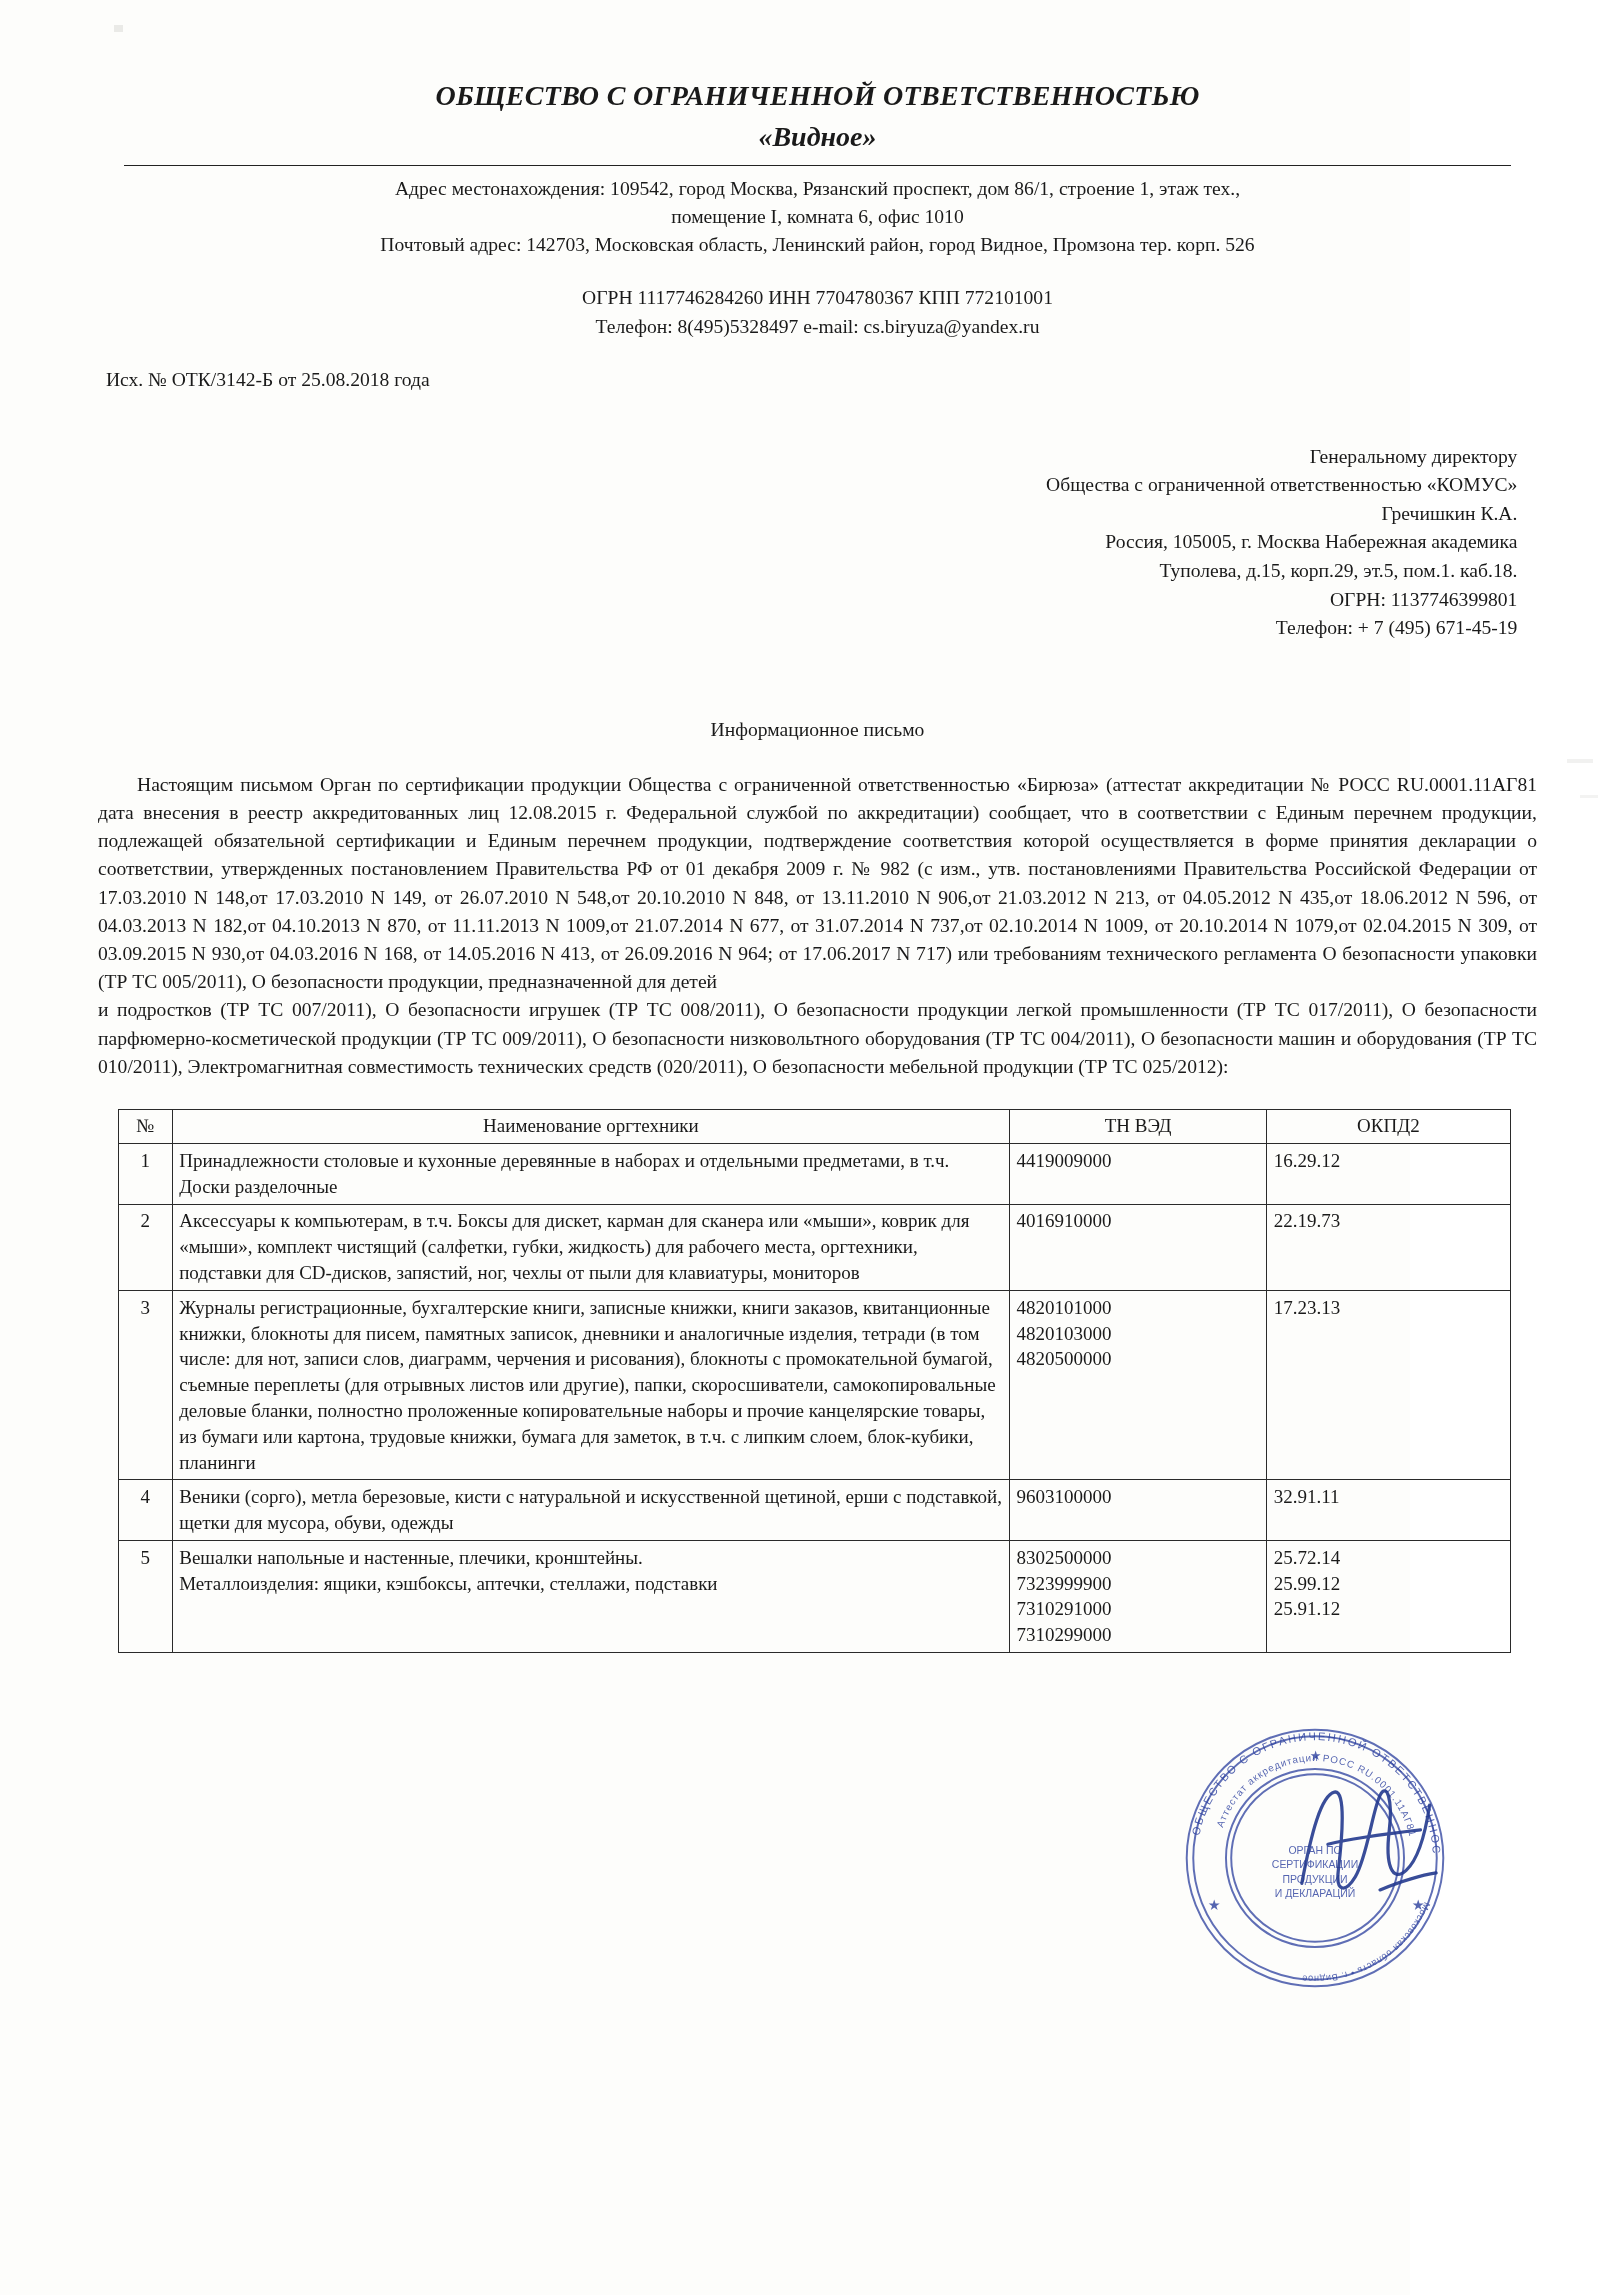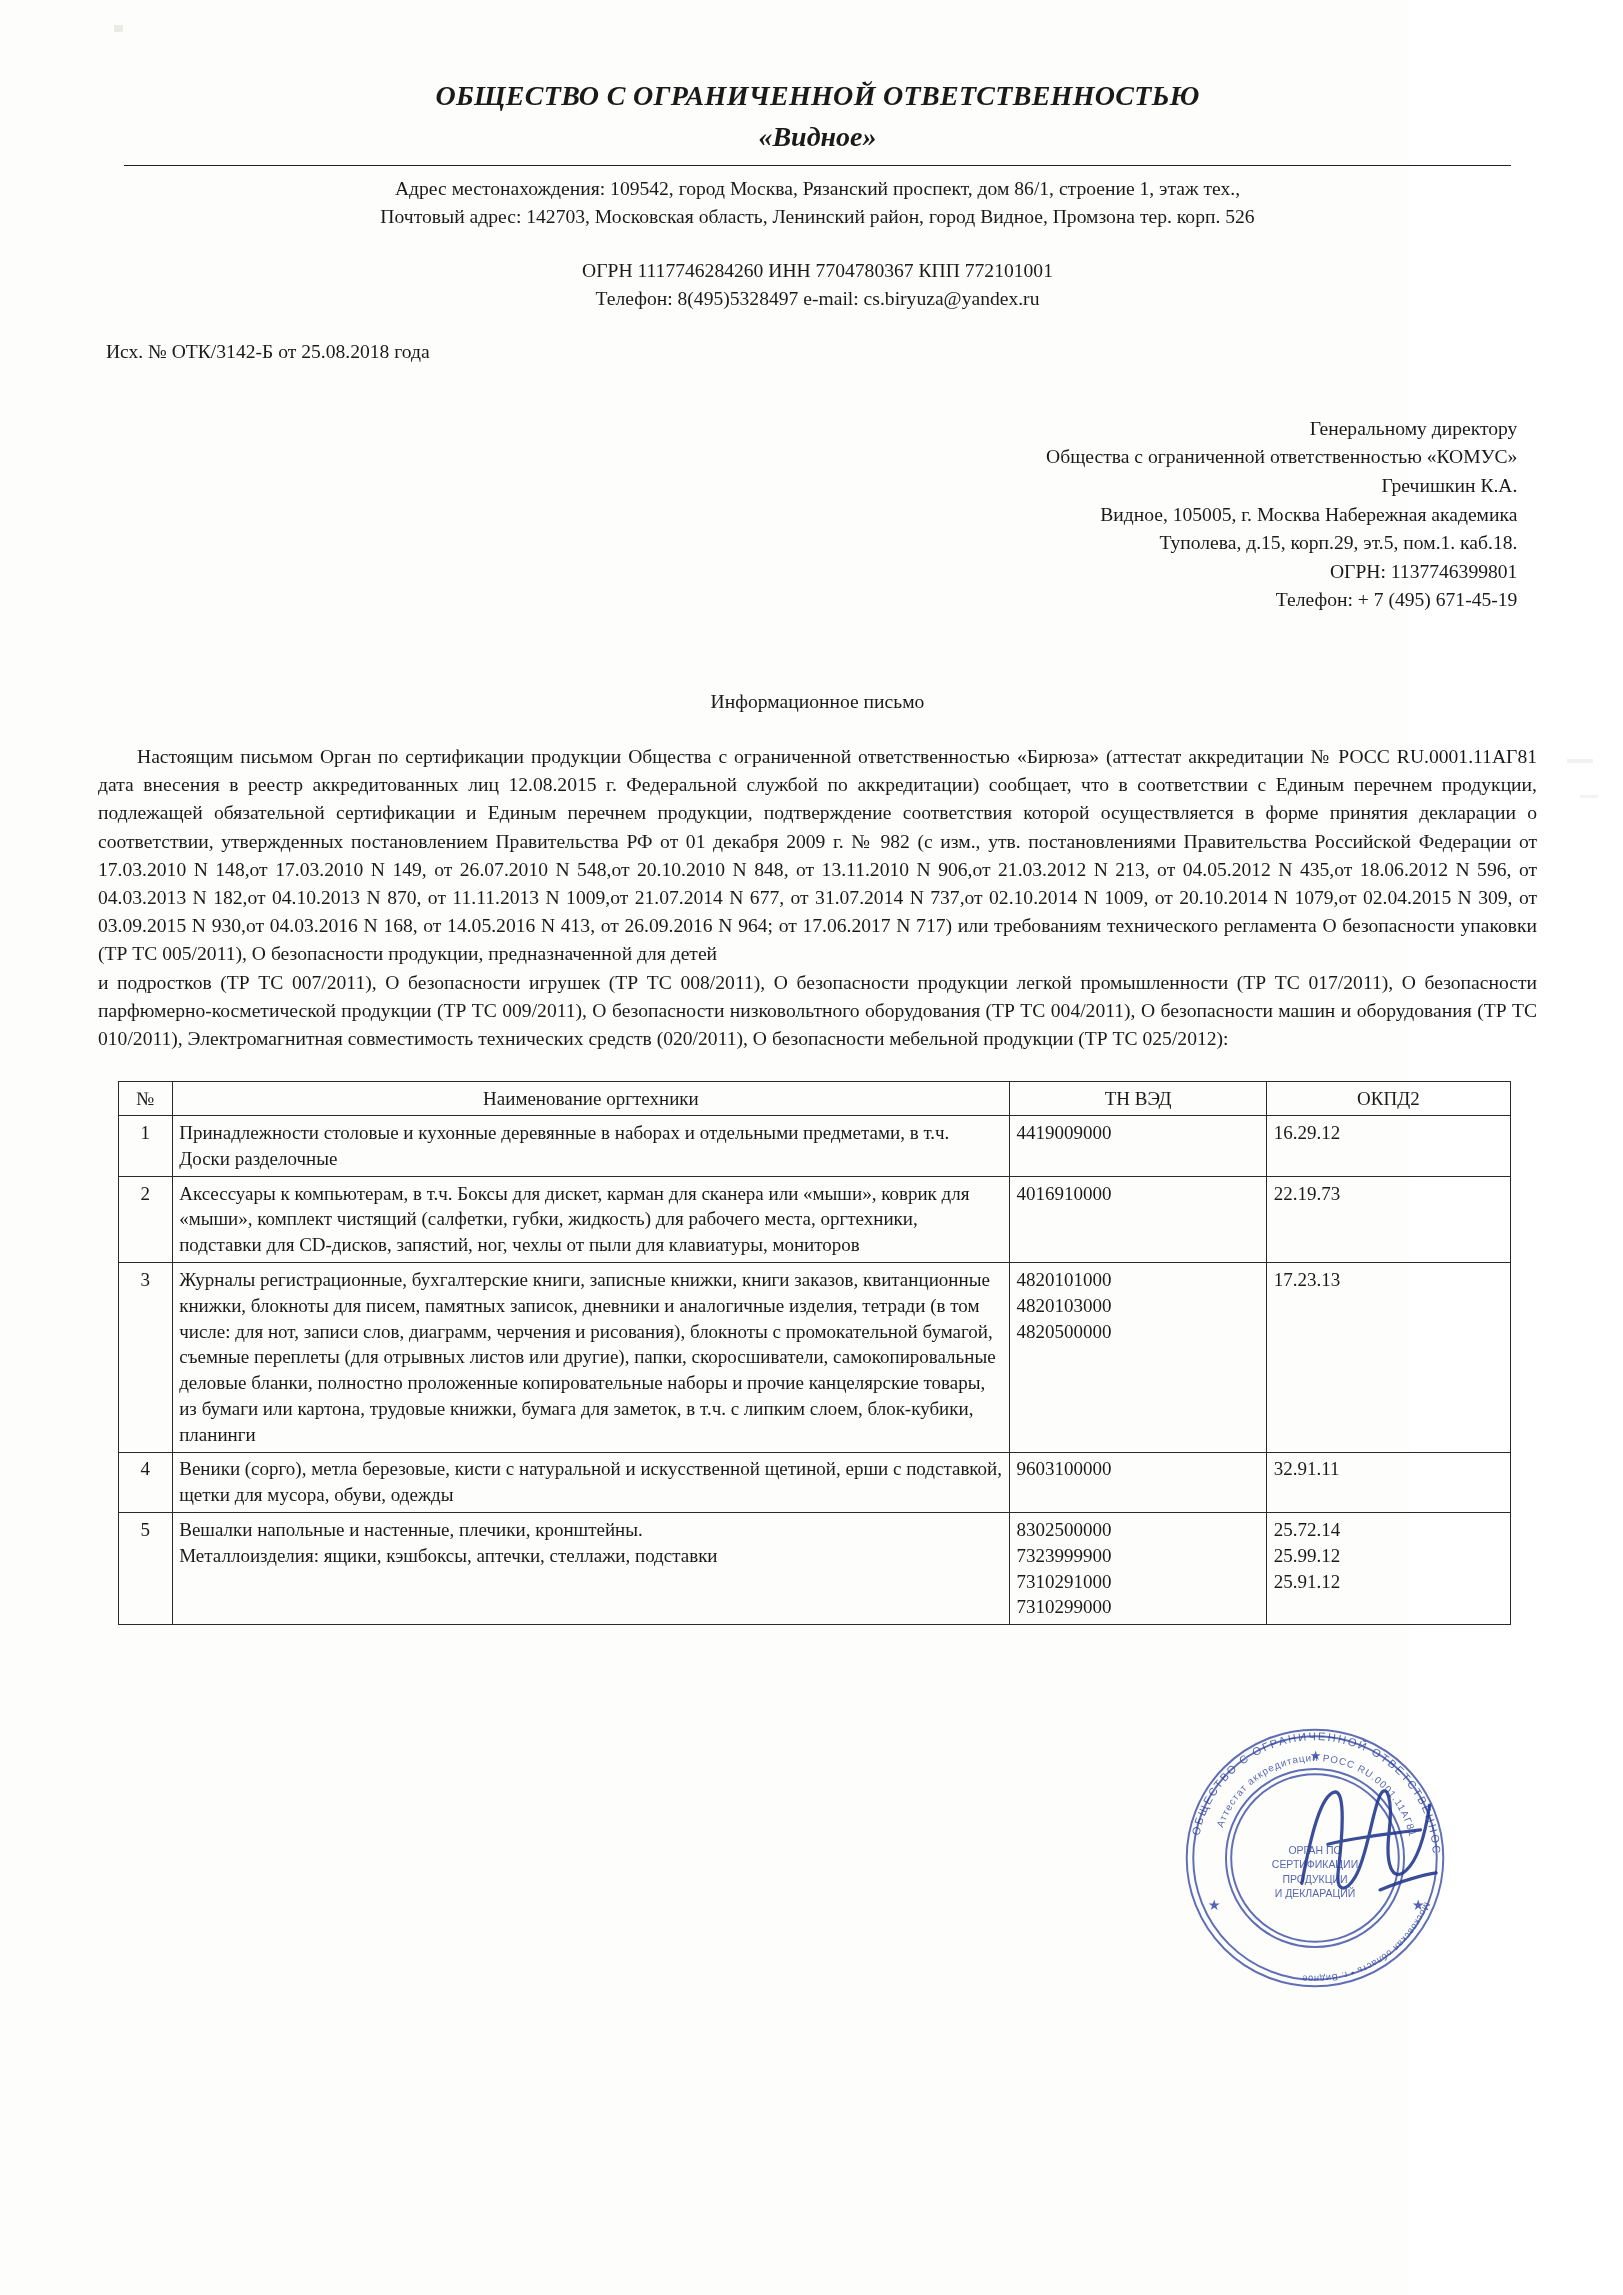--- a/index.html
+++ b/index.html
@@ -162,35 +162,36 @@
   <div class="artifact" style="left:1580px;top:795px;width:18.3px;height:3.3px;opacity:.3;"></div>
 
   <div class="sheet">
 
     <div class="org-title">ОБЩЕСТВО С ОГРАНИЧЕННОЙ ОТВЕТСТВЕННОСТЬЮ</div>
     <div class="org-name">«Видное»</div>
     <hr class="rule">
 
     <div class="addr-block">
       <div>Адрес местонахождения: 109542, город Москва, Рязанский проспект, дом 86/1, строение 1, этаж тех.,</div>
+      <div>помещение I, комната 6, офис 1010</div>
       <div>Почтовый адрес: 142703, Московская область, Ленинский район, город Видное, Промзона тер. корп. 526</div>
     </div>
 
     <div class="reg-block">
       <div>ОГРН 1117746284260 ИНН 7704780367 КПП 772101001</div>
       <div>Телефон: 8(495)5328497 e-mail: cs.biryuza@yandex.ru</div>
     </div>
 
     <div class="outgoing">Исх. № ОТК/3142-Б от 25.08.2018 года</div>
 
     <div class="addressee">
       <div>Генеральному директору</div>
       <div>Общества с ограниченной ответственностью «КОМУС»</div>
       <div>Гречишкин К.А.</div>
-      <div>Видное, 105005, г. Москва Набережная академика</div>
+      <div>Россия, 105005, г. Москва Набережная академика</div>
       <div>Туполева, д.15, корп.29, эт.5, пом.1. каб.18.</div>
       <div>ОГРН: 1137746399801</div>
       <div>Телефон: + 7 (495) 671-45-19</div>
     </div>
 
     <div class="letter-title">Информационное письмо</div>
 
     <div class="body-text">
       <p class="indent">Настоящим письмом Орган по сертификации продукции Общества с ограниченной ответственностью «Бирюза» (аттестат аккредитации № РОСС RU.0001.11АГ81 дата внесения в реестр аккредитованных лиц    12.08.2015 г. Федеральной службой по аккредитации) сообщает, что в соответствии с Единым перечнем продукции, подлежащей обязательной сертификации и Единым перечнем продукции, подтверждение соответствия которой осуществляется в форме принятия декларации о соответствии, утвержденных постановлением Правительства РФ от 01 декабря 2009 г. № 982 (с изм., утв. постановлениями Правительства Российской Федерации от 17.03.2010 N 148,от 17.03.2010 N 149, от 26.07.2010 N 548,от 20.10.2010 N 848, от 13.11.2010 N 906,от 21.03.2012 N 213, от 04.05.2012 N 435,от 18.06.2012 N 596, от 04.03.2013 N 182,от 04.10.2013 N 870, от 11.11.2013 N 1009,от 21.07.2014 N 677, от 31.07.2014 N 737,от 02.10.2014 N 1009, от 20.10.2014 N 1079,от 02.04.2015 N 309, от 03.09.2015 N 930,от 04.03.2016 N 168, от 14.05.2016 N 413, от 26.09.2016 N 964; от 17.06.2017 N 717) или требованиям технического регламента О безопасности упаковки (ТР ТС 005/2011), О безопасности продукции, предназначенной для детей</p>
       <p>и подростков (ТР ТС 007/2011), О безопасности игрушек (ТР ТС 008/2011), О безопасности продукции легкой промышленности (ТР ТС 017/2011), О безопасности парфюмерно-косметической продукции (ТР ТС 009/2011), О безопасности низковольтного оборудования (ТР ТС 004/2011), О безопасности машин и оборудования (ТР ТС 010/2011), Электромагнитная совместимость технических средств (020/2011), О безопасности мебельной продукции (ТР ТС 025/2012):</p>

